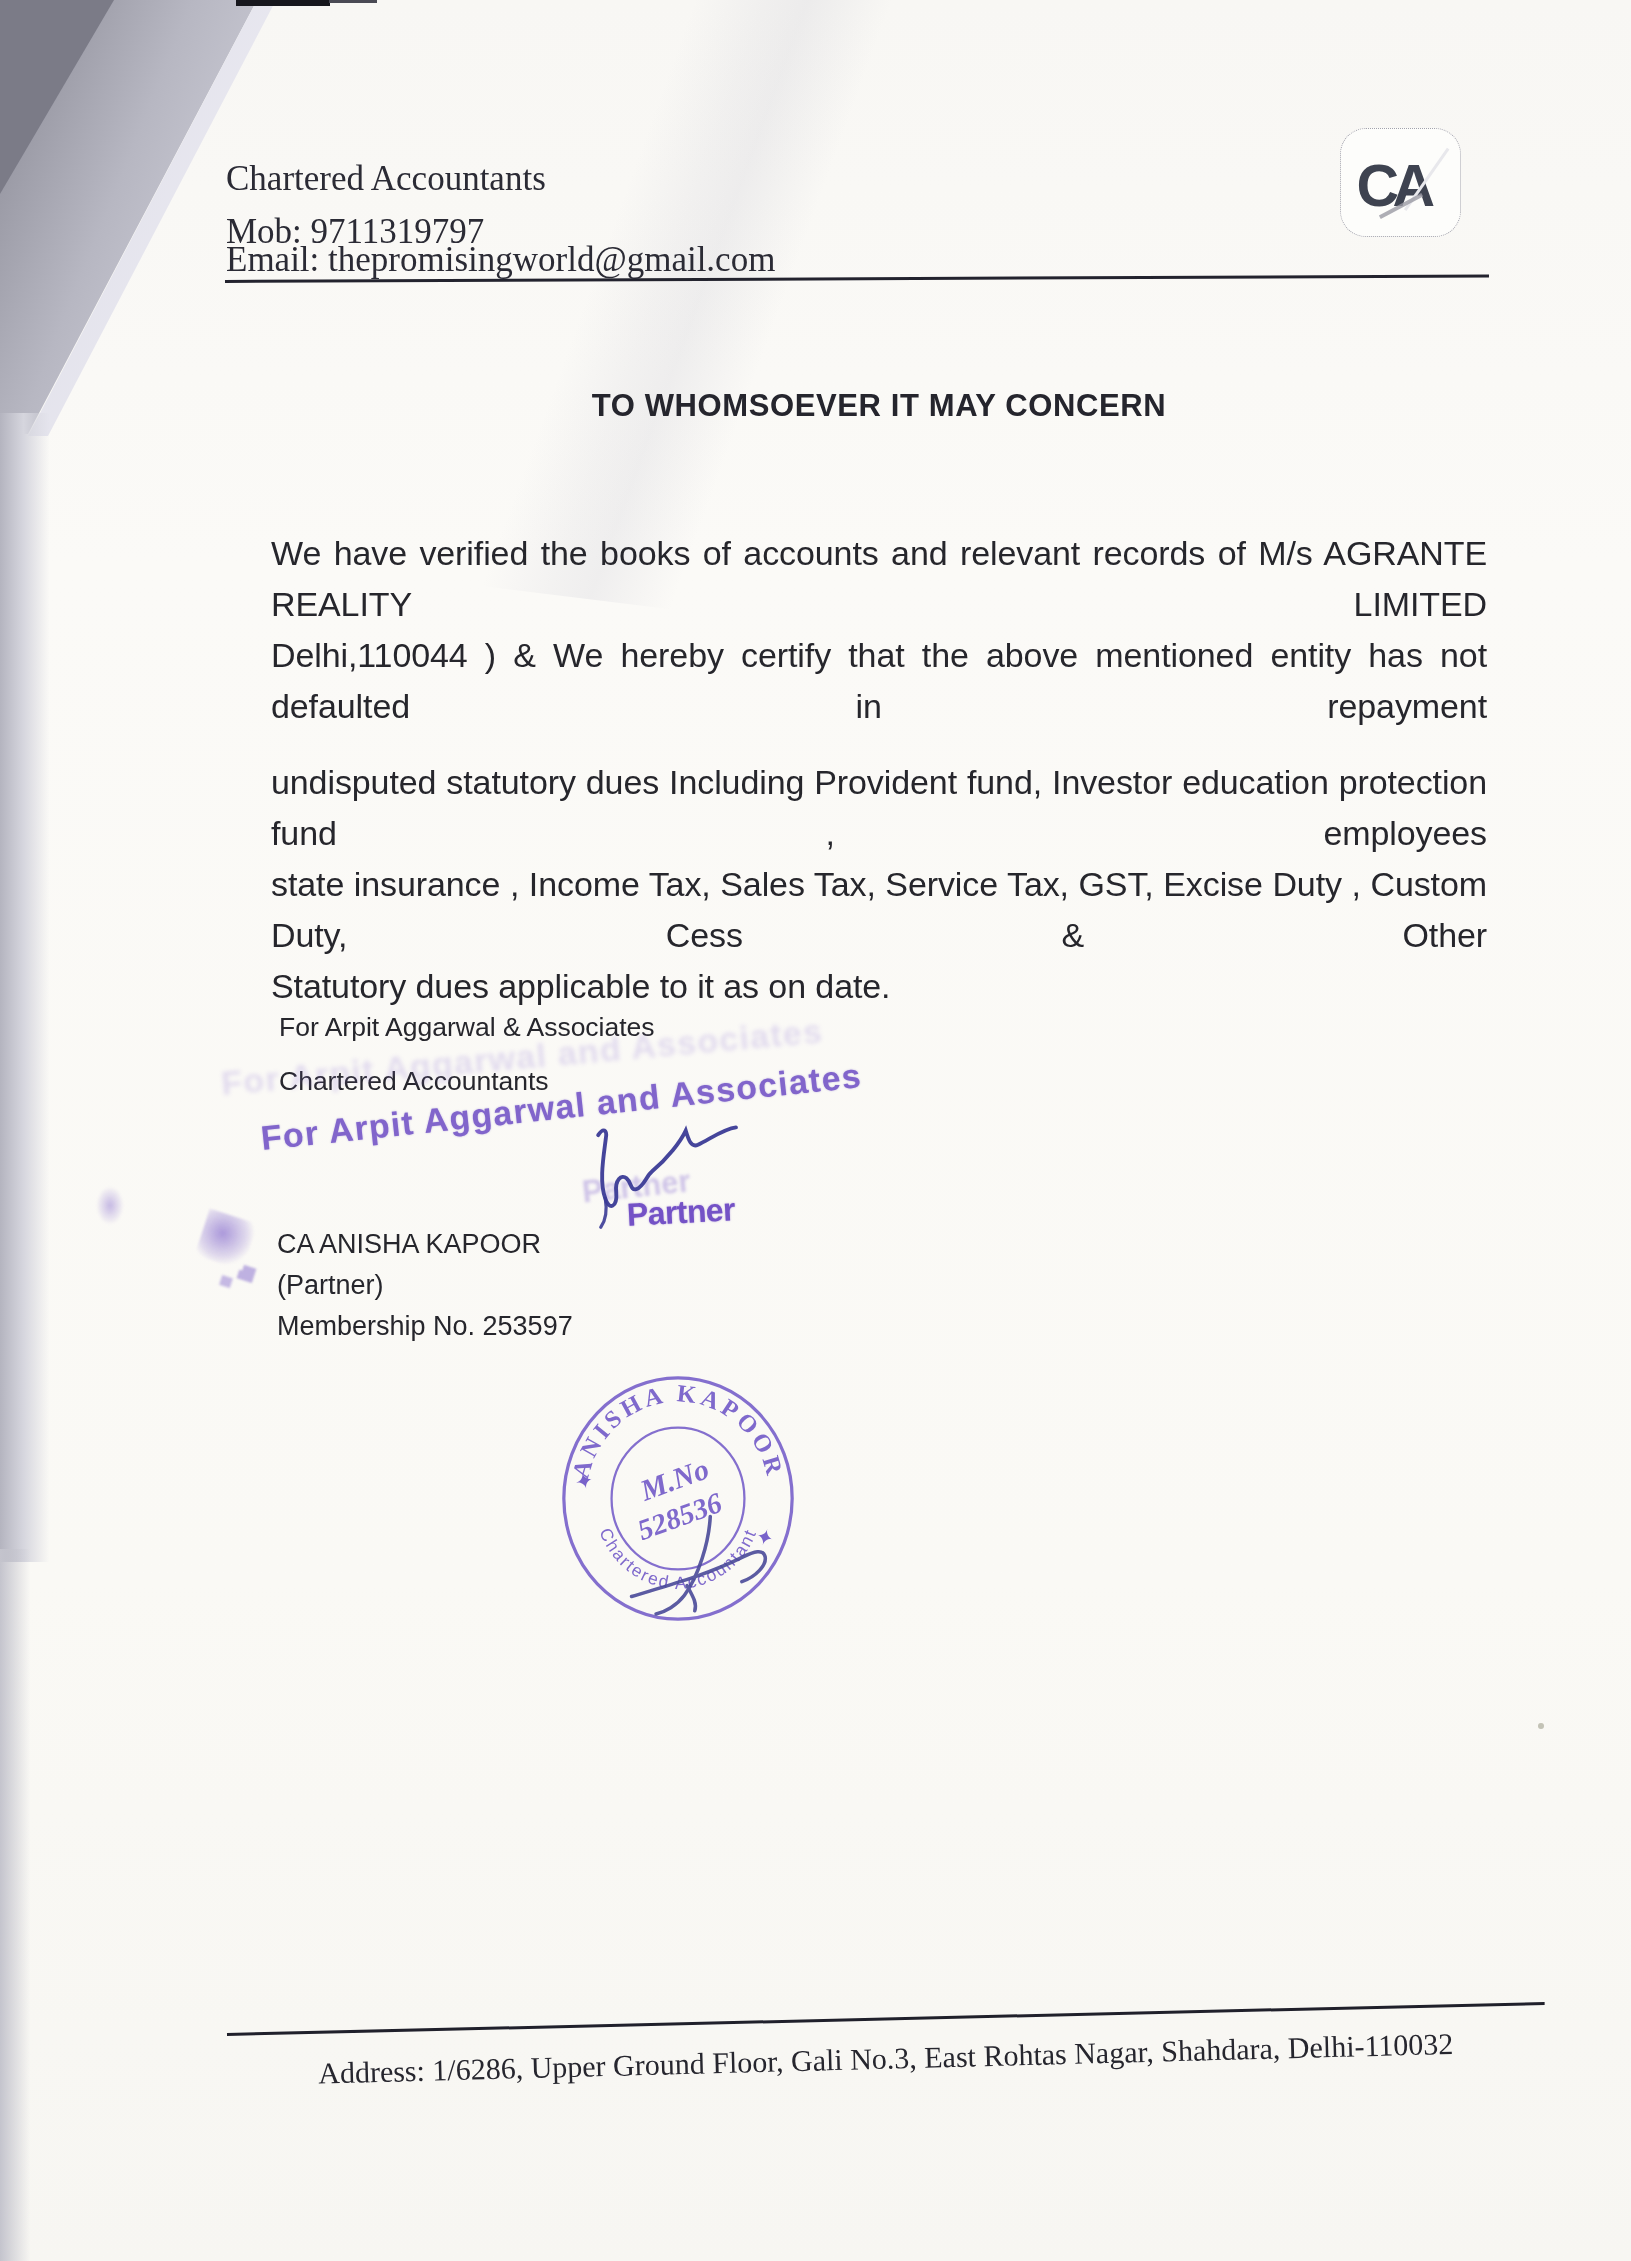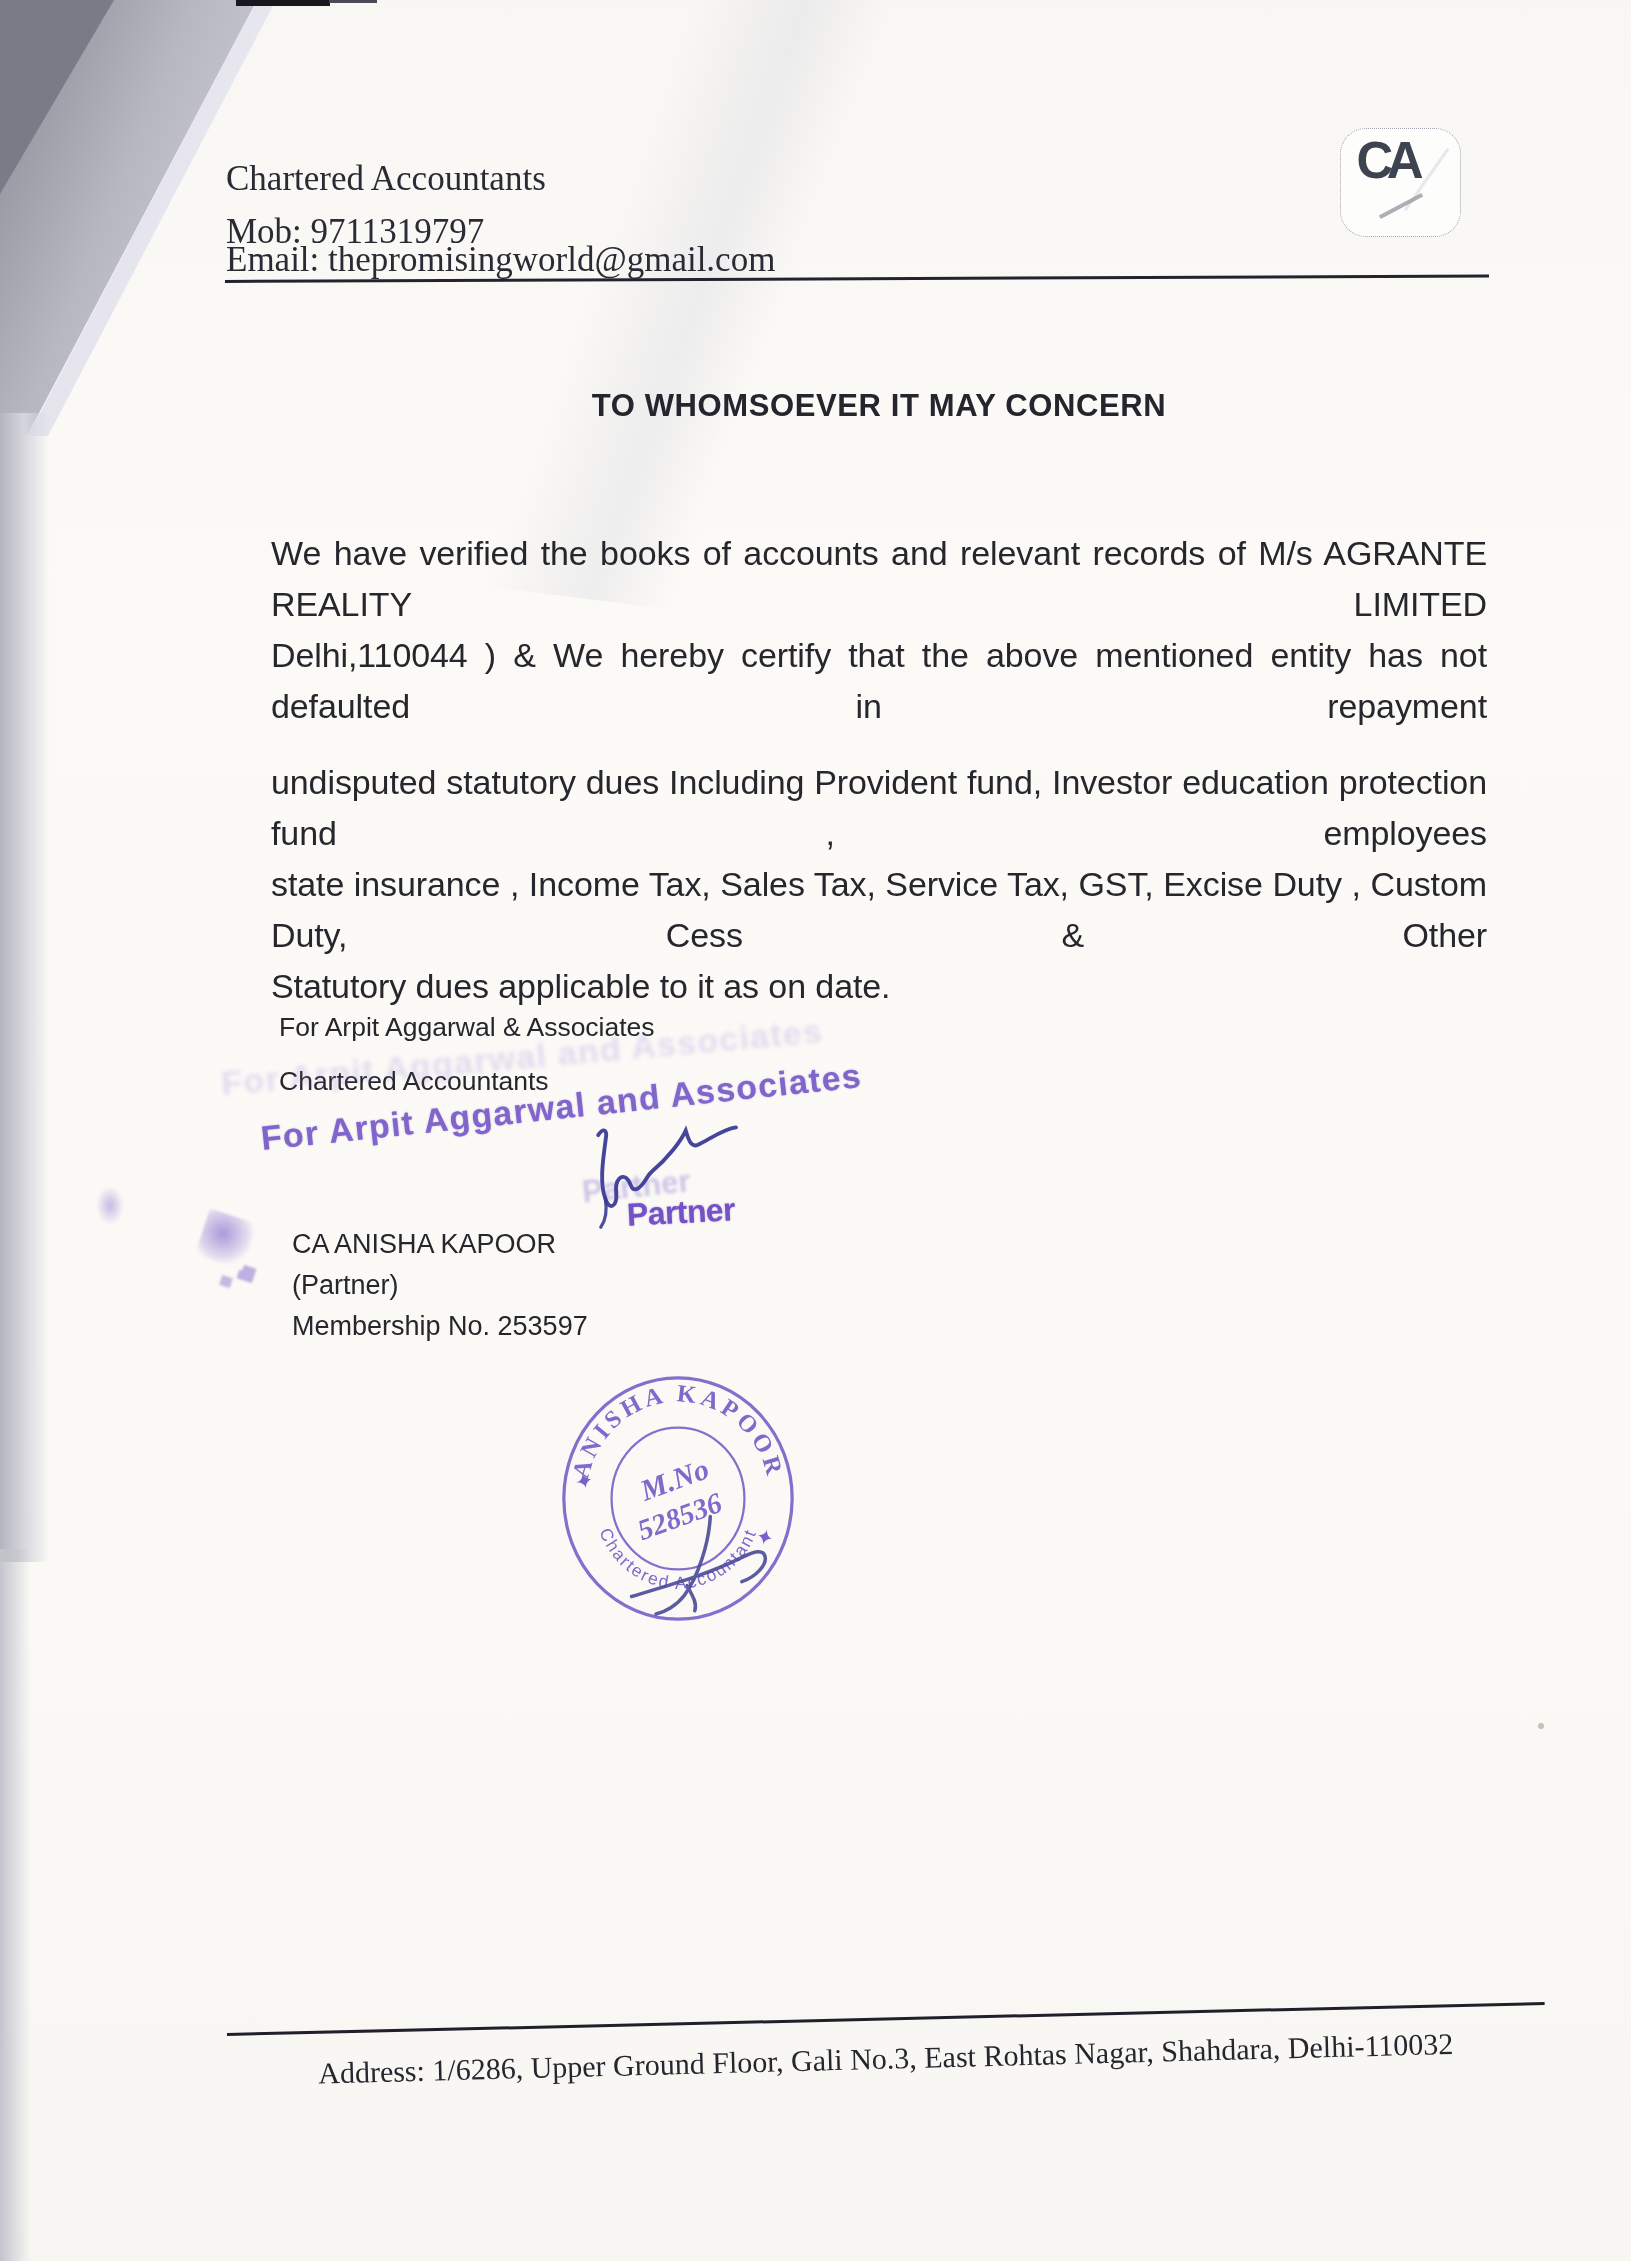--- a/index.html
+++ b/index.html
@@ -31,21 +31,21 @@
   .firm-name{position:absolute;left:225px;top:89px;
     font-family:"Liberation Serif",serif;font-size:50px;letter-spacing:1.9px;font-weight:500;
     color:#8a8a94;-webkit-text-stroke:1px #3d3d49;white-space:nowrap;}
   .lh-line{position:absolute;left:226px;font-family:"Liberation Serif",serif;
     font-size:35px;color:#2b2b35;white-space:nowrap;}
   .lh-sub{top:159px;} .lh-mob{top:212px;} .lh-email{top:240px;}
   .header-rule{position:absolute;left:225px;top:280px;width:1264px;height:3.2px;
     background:#23232e;transform:rotate(-0.25deg);transform-origin:left center;}
   .ca-logo{position:absolute;left:1340px;top:128px;width:119px;height:107px;
     border:1.9px dotted #a2a2ac;border-radius:26px;background:#fdfdfb;}
-  .ca-logo-text{position:absolute;left:15.5px;top:2px;font-size:51px;font-weight:700;
+  .ca-logo-text{position:absolute;left:15.5px;top:23px;font-size:59px;font-weight:700;
     letter-spacing:-6.5px;color:#3e4350;font-family:"Liberation Sans",sans-serif;text-align:right;}
   .ca-slash{position:absolute;left:48px;top:49px;width:75px;height:2.6px;background:#e8e8ec;
     transform:rotate(-55deg);}
   .ca-tick{position:absolute;left:36px;top:75px;width:48px;height:3.9px;background:#9a9aa4;
     transform:rotate(-28deg);opacity:.8;}
 
   
   .doc-title{position:absolute;left:271px;top:388px;width:1216px;text-align:center;
     font-size:31px;font-weight:600;letter-spacing:0.6px;color:#25252d;}
   .body-copy{position:absolute;left:271px;top:528px;width:1216px;font-size:34px;
@@ -71,21 +71,21 @@
     color:#8a6fd2;transform:rotate(-6deg);opacity:.38;filter:blur(1.6px);white-space:nowrap;}
   .ink-blob{position:absolute;left:201px;top:1215px;width:50px;height:49px;
     background:radial-gradient(ellipse at 40% 40%,rgba(118,88,200,.6),rgba(118,88,200,.18) 58%,transparent 76%);
     filter:blur(1.3px);transform:rotate(18deg);
     box-shadow:30px 26px 0 -17px rgba(118,88,200,.45), 13px 40px 0 -19.4px rgba(118,88,200,.4);}
   .ink-blob2{position:absolute;left:96px;top:1186px;width:28px;height:39px;
     background:radial-gradient(ellipse,rgba(118,88,200,.4),transparent 70%);filter:blur(1.3px);}
 
   .signature-main{position:absolute;left:584px;top:1122px;}
 
-  .signatory{position:absolute;left:292px;top:1224px;font-size:27px;line-height:41px;color:#26262c;}
+  .signatory{position:absolute;left:277px;top:1224px;font-size:27px;line-height:41px;color:#26262c;}
   .dateplace{position:absolute;left:281px;top:1473px;font-size:26.5px;line-height:45px;color:#26262c;}
 
   
   .round-seal{position:absolute;left:549px;top:1363px;opacity:.9;}
 
   
   .footer-rule{position:absolute;left:227px;top:2033px;width:1318px;height:3.2px;background:#20202b;
     transform:rotate(-1.35deg);transform-origin:left center;}
   .footer-address{position:absolute;left:227px;top:2059px;width:1318px;text-align:center;
     font-family:"Liberation Serif",serif;font-size:30px;color:#26262e;

